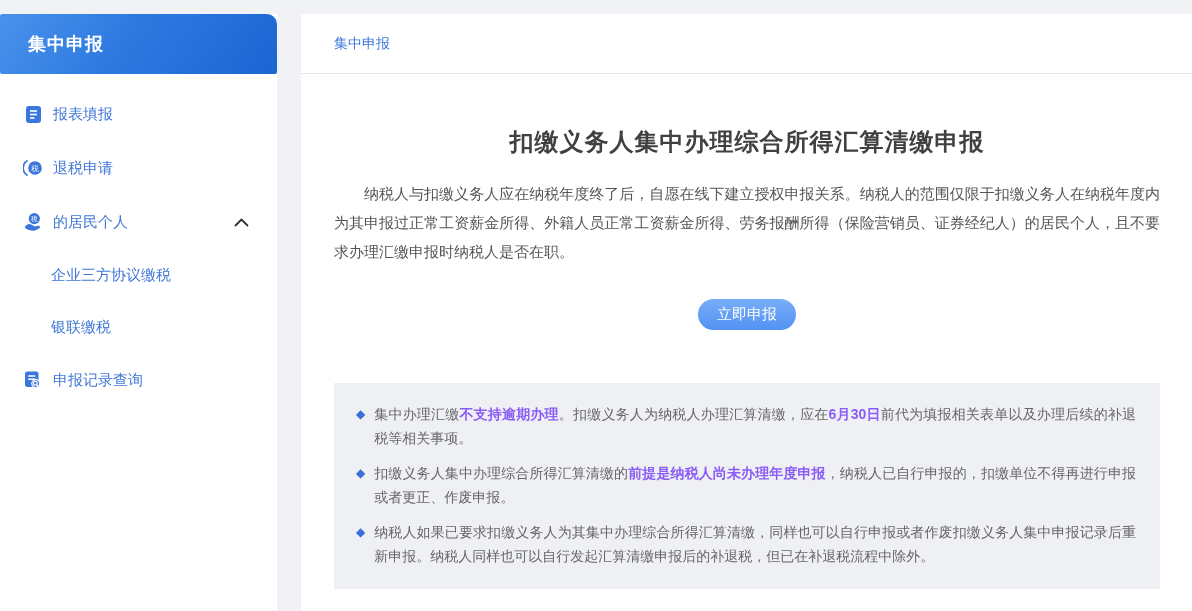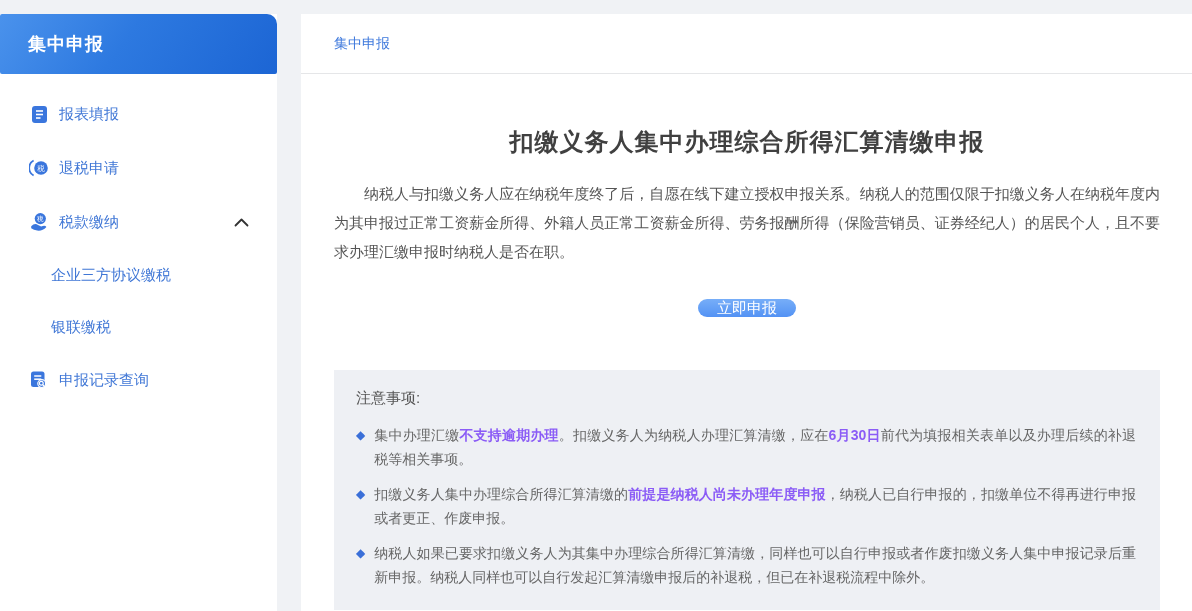--- a/index.html
+++ b/index.html
@@ -17,21 +17,21 @@
     background: linear-gradient(125deg, #4a92ec 0%, #2d79e0 45%, #1c65d4 100%);
     border-radius: 2px 10px 2px 2px;
     display: flex; align-items: center;
     padding-left: 28px;
     color: #ffffff; font-size: 18px; font-weight: bold;
     letter-spacing: 1px;
   }
   .menu { padding-top: 13px; }
   .menu-item {
     height: 54px; display: flex; align-items: center;
-    padding-left: 29px; cursor: pointer;
+    padding-left: 23px; cursor: pointer;
     color: #4077d6; font-size: 15px;
   }
   .menu-item .micon { width: 20px; height: 20px; margin-right: 10px; display: inline-flex; align-items: center; justify-content: center; }
   .menu-item.sub { padding-left: 51px; height: 52px; }
   .menu-item .chev { margin-left: auto; margin-right: 27px; display: inline-flex; }
 
   
   .main { flex: 1; background: #ffffff; height: 597px; display: flex; flex-direction: column; }
   .breadcrumb-bar {
     height: 60px; flex: none;
@@ -45,21 +45,21 @@
     font-size: 24px; font-weight: bold; color: #404040;
     letter-spacing: 1px;
   }
   .intro {
     margin-top: 21px;
     font-size: 15px; color: #555555; line-height: 29px;
     text-indent: 2em; text-align: justify;
   }
   .btn-row { text-align: center; margin-top: 33px; }
   .apply-btn {
-    width: 98px; height: 18px; border: none; cursor: pointer;
+    width: 98px; height: 31px; border: none; cursor: pointer;
     border-radius: 16px; color: #ffffff; font-size: 15px;
     font-family: "Liberation Sans", "DejaVu Sans", sans-serif;
     background: linear-gradient(180deg, #77aef8 0%, #5392f4 100%);
   }
   .notice {
     margin-top: 53px; background: #eef0f4;
     padding: 19px 24px 21px 22px;
     font-size: 14px; color: #666666;
   }
   .notice-title { font-size: 15px; color: #555555; margin-bottom: 15px; }
@@ -104,21 +104,21 @@
       </div>
 
       <div class="menu-item">
         <span class="micon">
           <svg width="20" height="20" viewBox="0 0 20 20">
               <circle cx="11.3" cy="6.6" r="5.6" fill="#3a76dd"></circle>
               <text x="11.3" y="9.2" font-size="6.5" fill="#ffffff" text-anchor="middle">税</text>
               <path d="M2.2 14.2 q3.6 -3.6 6.8 -1.2 l3.2 1.6 q3.8 -1.8 5.2 0.4 q-4.2 4.4 -9.2 3.6 q-3.4 -0.6 -6 -2.4 z" fill="#3a76dd"></path>
             </svg>
         </span>
-        <span class="mlabel">税款缴纳</span>
+        <span class="mlabel">的居民个人</span>
         <span class="chev">
           <svg width="17" height="11" viewBox="0 0 17 11">
               <polyline points="2.5,8.5 8.5,2.5 14.5,8.5" fill="none" stroke="#333333" stroke-width="1.8" stroke-linecap="round" stroke-linejoin="round"></polyline>
             </svg>
         </span>
       </div>
 
       <div class="menu-item sub">
         <span class="mlabel">企业三方协议缴税</span>
       </div>
@@ -152,21 +152,20 @@
     <div class="content">
       <h1 class="title">扣缴义务人集中办理综合所得汇算清缴申报</h1>
 
       <p class="intro">纳税人与扣缴义务人应在纳税年度终了后，自愿在线下建立授权申报关系。纳税人的范围仅限于扣缴义务人在纳税年度内为其申报过正常工资薪金所得、外籍人员正常工资薪金所得、劳务报酬所得（保险营销员、证券经纪人）的居民个人，且不要求办理汇缴申报时纳税人是否在职。</p>
 
       <div class="btn-row">
         <button class="apply-btn">立即申报</button>
       </div>
 
       <div class="notice">
-        <div class="notice-title">注意事项:</div>
         <div id="notice-list">
             <div class="notice-item">
               <span class="diamond">◆</span>
               <span class="ntext"><span>集中办理汇缴</span><span class="hl">不支持逾期办理</span><span>。扣缴义务人为纳税人办理汇算清缴，应在</span><span class="hl">6月30日</span><span>前代为填报相关表单以及办理后续的补退税等相关事项。</span></span>
             </div>
             <div class="notice-item">
               <span class="diamond">◆</span>
               <span class="ntext"><span>扣缴义务人集中办理综合所得汇算清缴的</span><span class="hl">前提是纳税人尚未办理年度申报</span><span>，纳税人已自行申报的，扣缴单位不得再进行申报或者更正、作废申报。</span></span>
             </div>
             <div class="notice-item">

